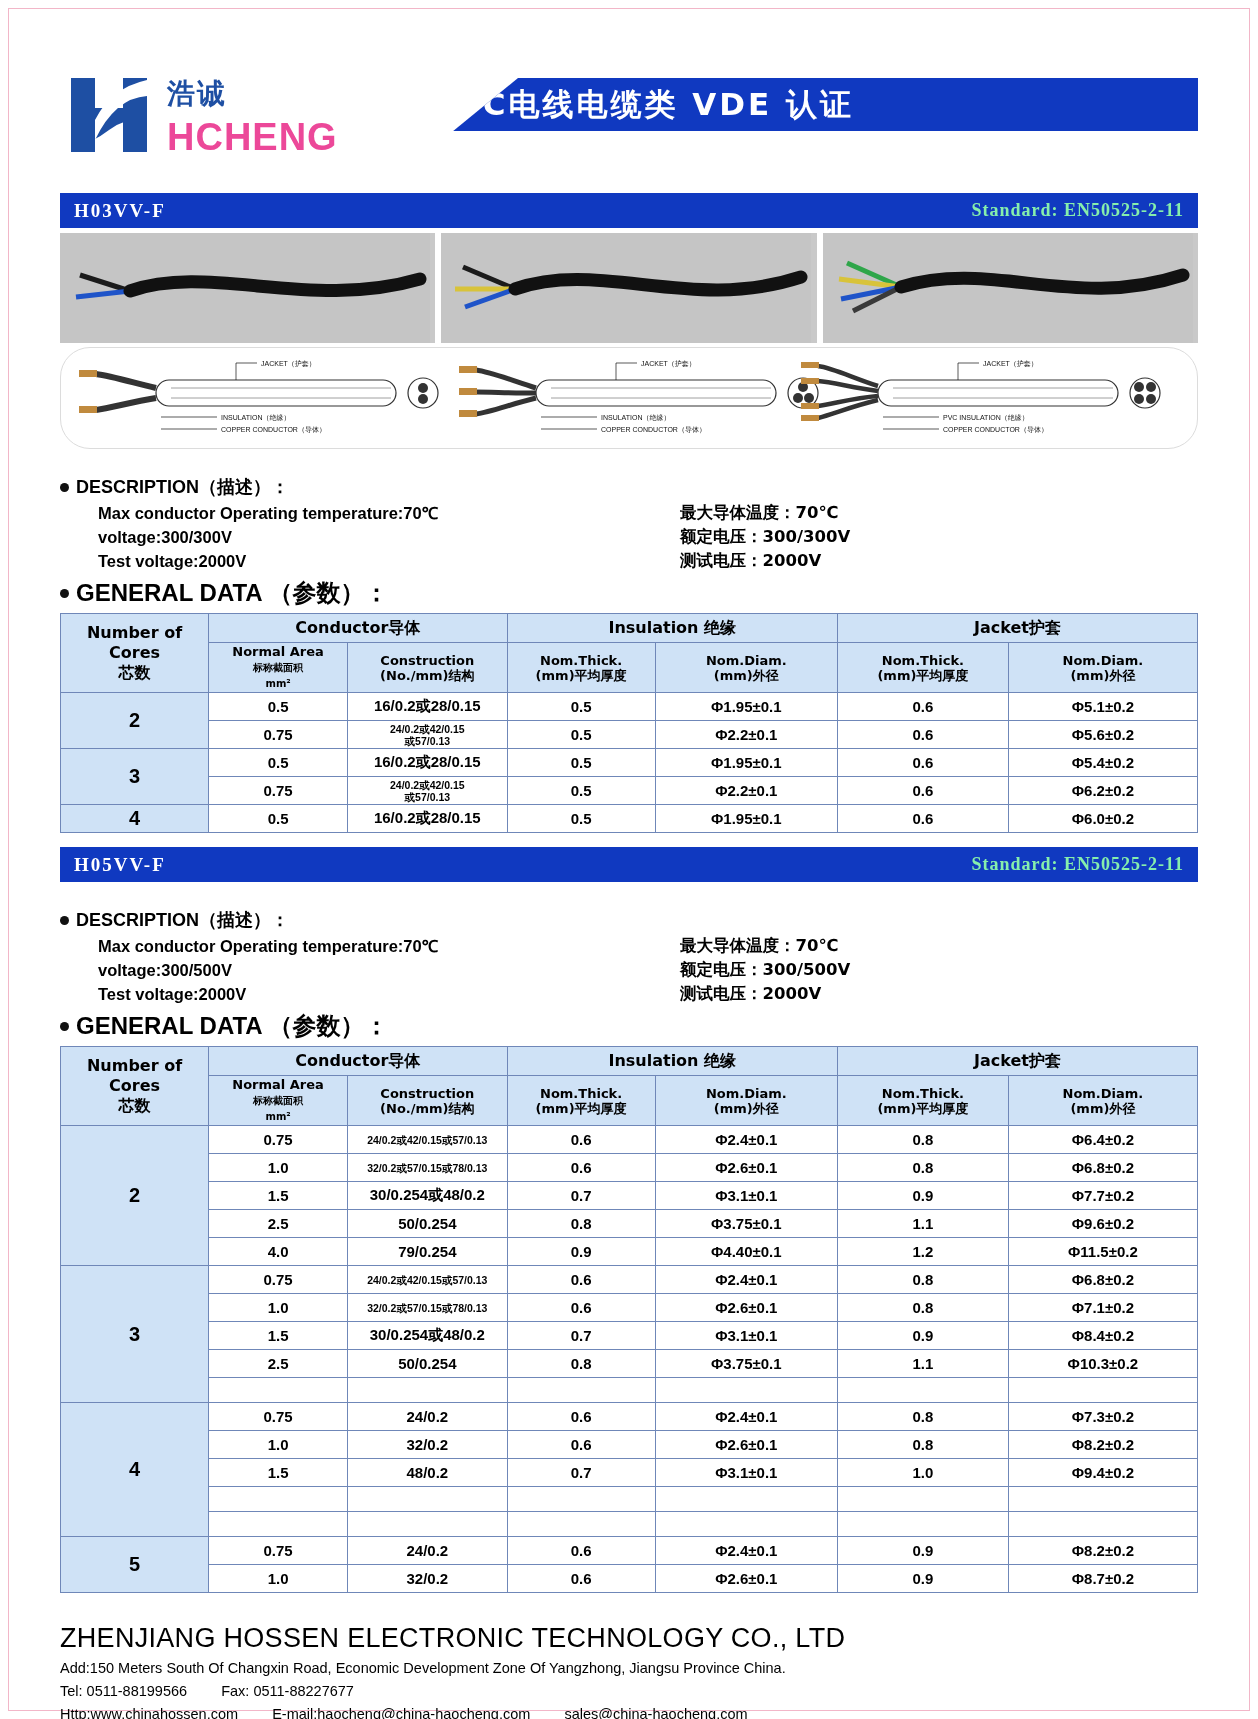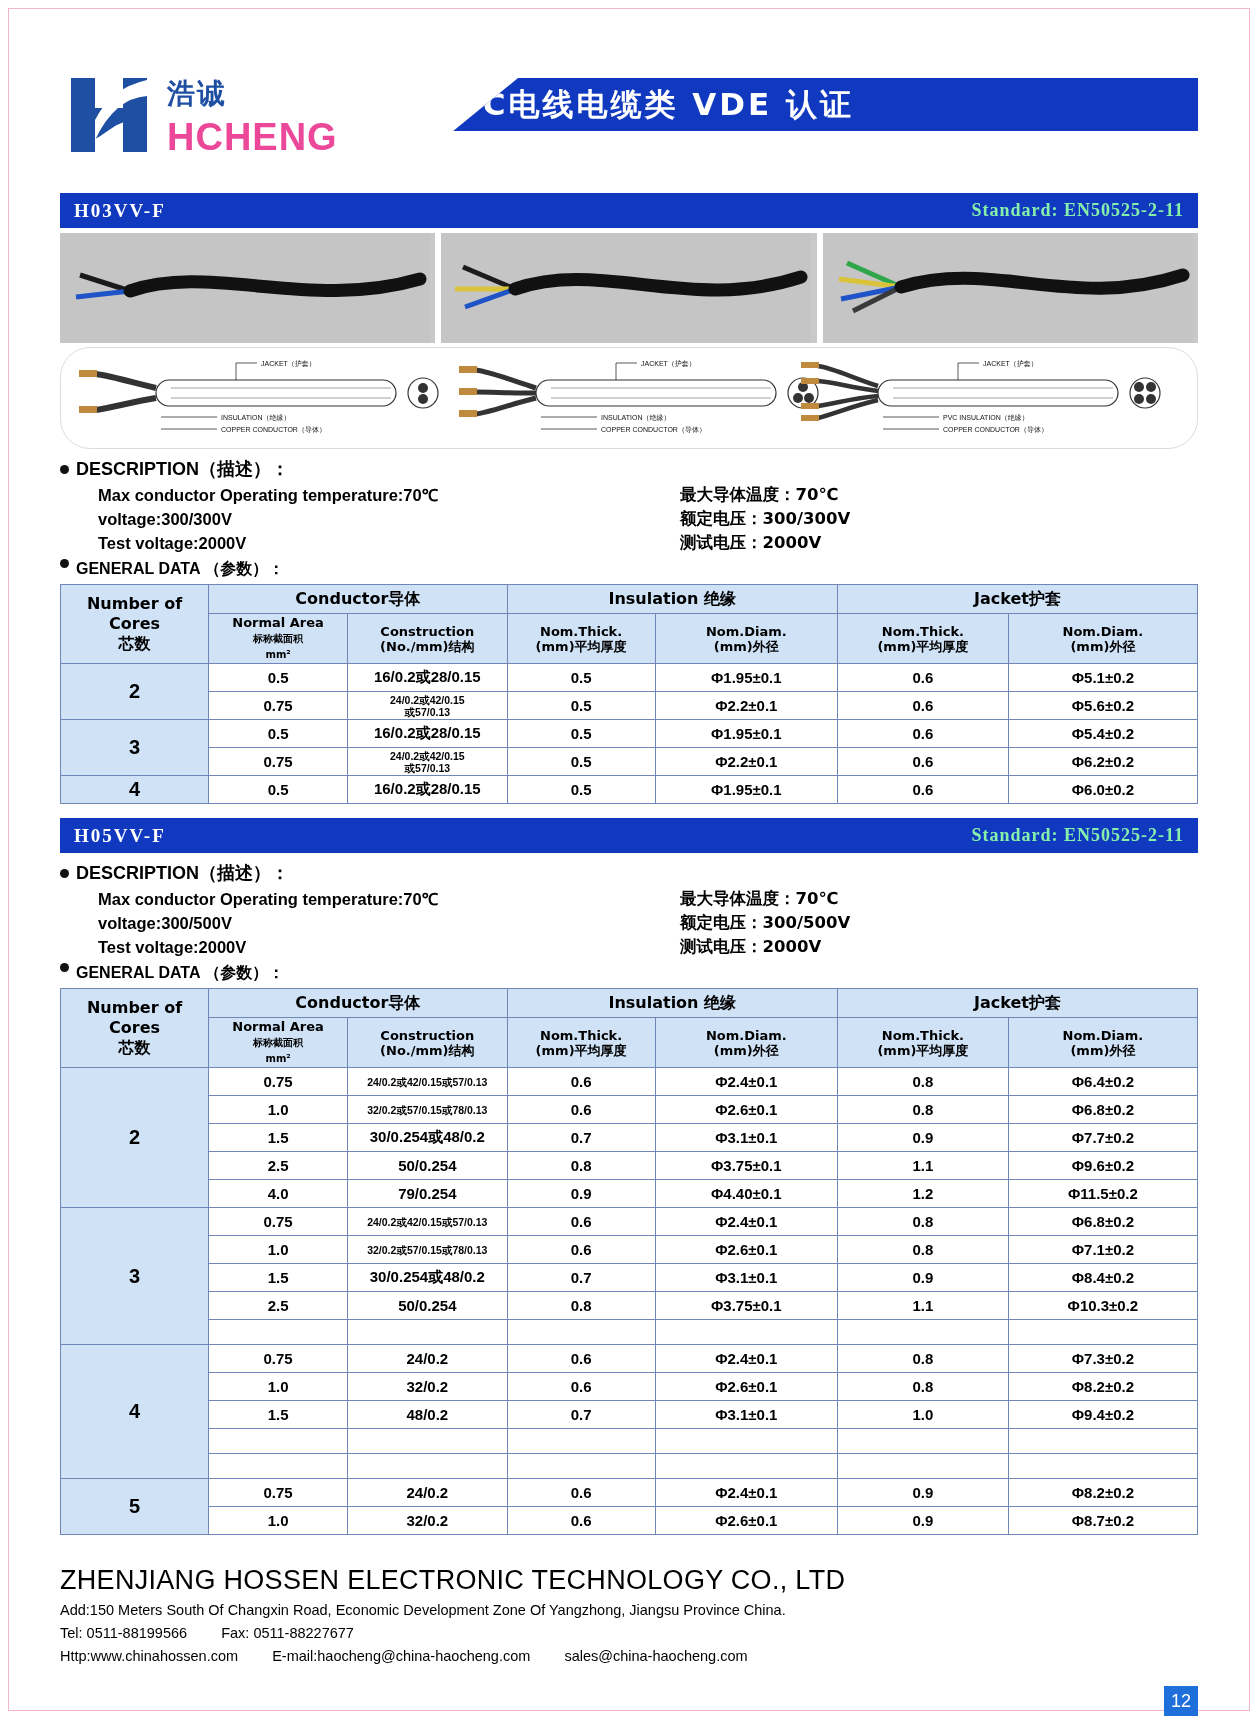--- a/index.html
+++ b/index.html
@@ -68,30 +68,30 @@
   .photo svg{position:absolute;left:0;top:0;}
 
   
   .diagrams{
     margin-top:4px;height:100px;border:1px solid #dcdcdc;border-radius:30px;
     background:#ffffff;position:relative;overflow:hidden;
   }
   .diagrams svg{position:absolute;left:0;top:0;}
 
   
-  .desc-block{margin-top:8px;}
+  .desc-block{margin-top:26px;}
   .bullet-line{display:flex;align-items:center;font-size:18px;font-weight:bold;}
   .bullet{
     width:9px;height:9px;border-radius:50%;background:#111;display:inline-block;margin-right:7px;
   }
   .desc-body{position:relative;height:74px;margin-top:2px;}
   .desc-left{position:absolute;left:38px;top:0;font-size:16.5px;font-weight:bold;line-height:24px;}
   .desc-right{position:absolute;left:620px;top:0;font-size:16.5px;font-weight:bold;line-height:24px;font-family:"DejaVu Sans",sans-serif;}
 
-  .gd-line{display:flex;font-size:16px;font-weight:bold;margin-top:2px;}
+  .gd-line{display:flex;align-items:center;font-size:24px;font-weight:bold;margin-top:2px;}
 
   
   table.spec{
     border-collapse:collapse;width:100%;margin-top:4px;
     font-size:13px;
   }
   table.spec td, table.spec th{
     border:1px solid #6f87b8;text-align:center;vertical-align:middle;
     padding:1px 2px;
   }

